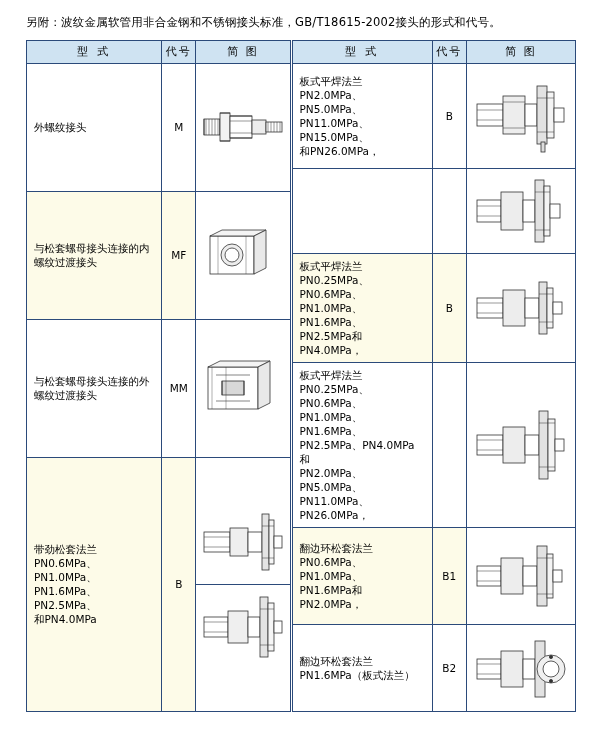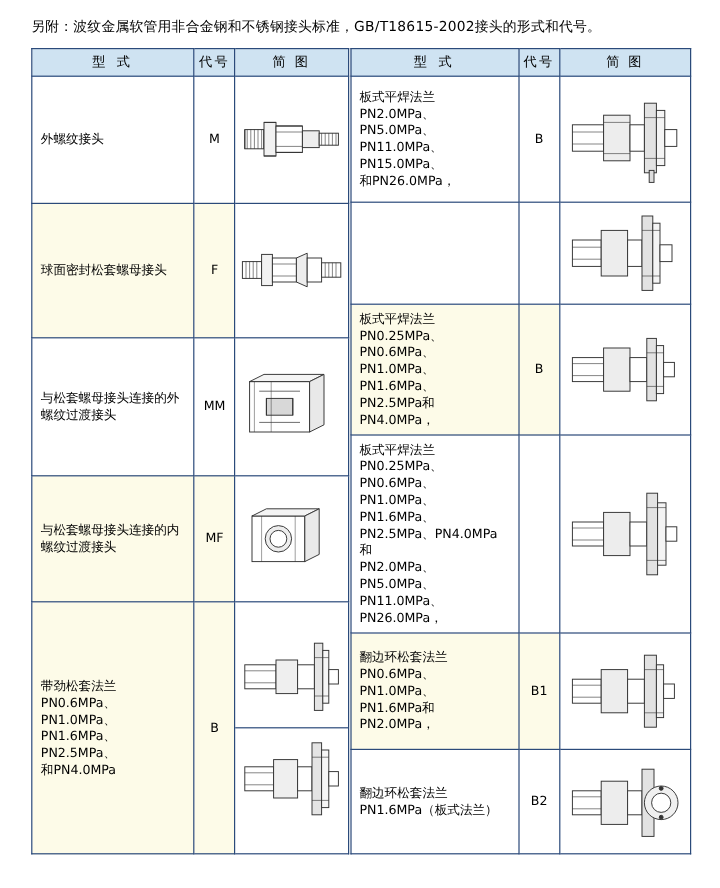--- a/index.html
+++ b/index.html
@@ -136,75 +136,54 @@
                   <rect x="68" y="23" width="16" height="10" fill="#fff"></rect>
                   <path d="M70 23 L70 33 M73 23 L73 33 M76 23 L76 33 M79 23 L79 33 M82 23 L82 33" stroke-width="0.5"></path>
                   <path d="M32 22 L54 22 M32 34 L54 34" stroke-width="0.5"></path>
                   <path d="M22 14 L32 14 M22 42 L32 42"></path>
                 </g>
               </svg>
             </div>
           </td>
         </tr>
 
-        <tr style="height:92px;">
-          <td class="type-cell shade">球面密封松套螺母接头</td>
-          <td class="shade" style="text-align:center;">F</td>
+
+        <tr style="height:86px;">
+          <td class="type-cell shade" style="white-space:pre-line;">与松套螺母接头连接的内螺纹过渡接头</td>
+          <td class="shade" style="text-align:center;">MF</td>
           <td class="fig-cell">
             <div class="fig-wrap">
-              <svg width="90" height="56" viewBox="0 0 90 56">
-                <g fill="none" stroke="#333" stroke-width="0.8">
-                  <rect x="4" y="21" width="16" height="14" fill="#fff"></rect>
-                  <path d="M7 21 L7 35 M10 21 L10 35 M13 21 L13 35 M16 21 L16 35" stroke-width="0.5"></path>
-                  <rect x="20" y="15" width="9" height="26" fill="#f2f2f2"></rect>
-                  <rect x="29" y="18" width="20" height="20" fill="#fff"></rect>
-                  <path d="M29 23 L49 23 M29 33 L49 33" stroke-width="0.5"></path>
-                  <path d="M49 18 L58 14 L58 42 L49 38 Z" fill="#ededed"></path>
-                  <rect x="58" y="18" width="12" height="20" fill="#fff"></rect>
-                  <rect x="70" y="22" width="16" height="12" fill="#fff"></rect>
-                  <path d="M73 22 L73 34 M76 22 L76 34 M79 22 L79 34 M82 22 L82 34" stroke-width="0.5"></path>
+              <svg width="90" height="58" viewBox="0 0 90 58">
+                <g fill="none" stroke="#333" stroke-width="0.8">
+                  <rect x="12" y="10" width="44" height="38" fill="#fff"></rect>
+                  <path d="M12 10 L24 4 L68 4 L56 10 Z" fill="#f4f4f4"></path>
+                  <path d="M56 10 L68 4 L68 42 L56 48 Z" fill="#e9e9e9"></path>
+                  <circle cx="34" cy="29" r="11" fill="#ededed"></circle>
+                  <circle cx="34" cy="29" r="7" fill="#fff"></circle>
+                  <path d="M20 10 L20 48 M48 10 L48 48" stroke-width="0.4"></path>
                 </g>
               </svg>
             </div>
           </td>
         </tr>
 
         <tr style="height:93px;">
           <td class="type-cell plain" style="white-space:pre-line;">与松套螺母接头连接的外螺纹过渡接头</td>
           <td class="plain" style="text-align:center;">MM</td>
           <td class="fig-cell">
             <div class="fig-wrap">
               <svg width="90" height="58" viewBox="0 0 90 58">
                 <g fill="none" stroke="#333" stroke-width="0.8">
                   <rect x="10" y="8" width="50" height="42" fill="#fff"></rect>
                   <path d="M10 8 L22 2 L72 2 L60 8 Z" fill="#f4f4f4"></path>
                   <path d="M60 8 L72 2 L72 44 L60 50 Z" fill="#e9e9e9"></path>
                   <path d="M18 16 L52 16 M18 42 L52 42" stroke-width="0.6"></path>
                   <rect x="24" y="22" width="22" height="14" fill="#d8d8d8"></rect>
                   <path d="M24 22 L24 36 M46 22 L46 36"></path>
                   <path d="M14 8 L14 50 M28 50 L28 8" stroke-width="0.4"></path>
-                </g>
-              </svg>
-            </div>
-          </td>
-        </tr>
-
-        <tr style="height:86px;">
-          <td class="type-cell shade" style="white-space:pre-line;">与松套螺母接头连接的内螺纹过渡接头</td>
-          <td class="shade" style="text-align:center;">MF</td>
-          <td class="fig-cell">
-            <div class="fig-wrap">
-              <svg width="90" height="58" viewBox="0 0 90 58">
-                <g fill="none" stroke="#333" stroke-width="0.8">
-                  <rect x="12" y="10" width="44" height="38" fill="#fff"></rect>
-                  <path d="M12 10 L24 4 L68 4 L56 10 Z" fill="#f4f4f4"></path>
-                  <path d="M56 10 L68 4 L68 42 L56 48 Z" fill="#e9e9e9"></path>
-                  <circle cx="34" cy="29" r="11" fill="#ededed"></circle>
-                  <circle cx="34" cy="29" r="7" fill="#fff"></circle>
-                  <path d="M20 10 L20 48 M48 10 L48 48" stroke-width="0.4"></path>
                 </g>
               </svg>
             </div>
           </td>
         </tr>
 
 
         <tr style="height:170px;">
           <td class="type-cell shade" style="white-space:pre-line;">带劲松套法兰
 PN0.6MPa、PN1.0MPa、

